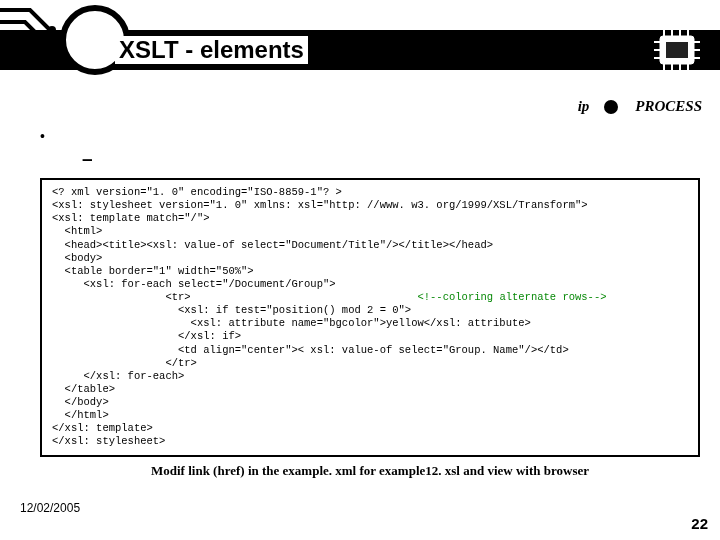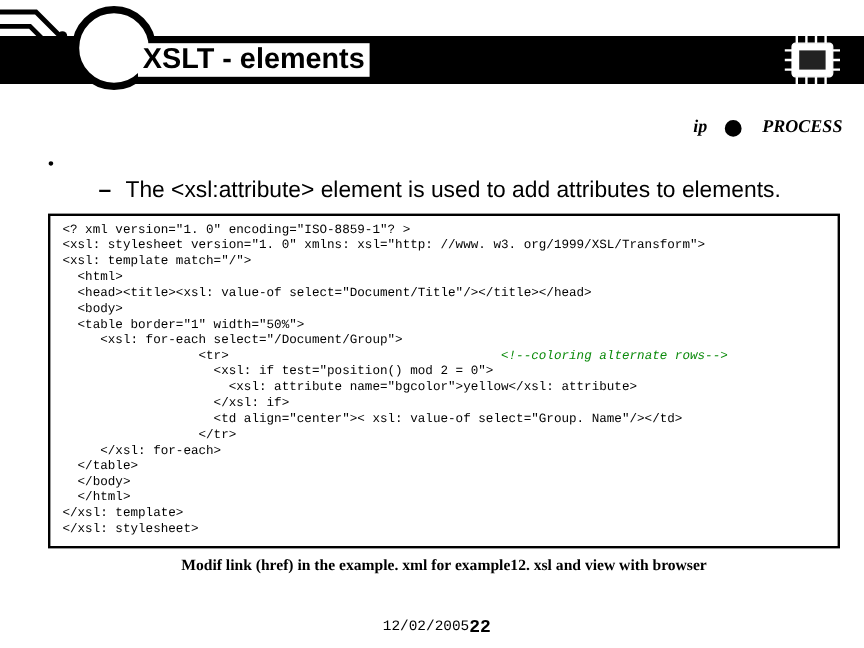--- a/index.html
+++ b/index.html
@@ -12,24 +12,24 @@
   .chip { position: absolute; top: 28px; right: 18px; width: 50px; height: 44px; z-index: 3; }
   .logo-row { position: absolute; top: 98px; right: 18px; display: flex; align-items: center; gap: 17px; }
   .logo-text { font-family: "Times New Roman", serif; font-style: italic; font-size: 15px; font-weight: bold; }
   .logo-o { display: inline-block; width: 14px; height: 14px; background: #000; border-radius: 50%; border: 3px solid #000; margin-left: -2px; vertical-align: middle; }
   .content { position: absolute; top: 128px; left: 40px; right: 20px; }
   .bullet-row { display: flex; align-items: baseline; gap: 12px; font-size: 19px; margin-bottom: 4px; }
   .bullet-dot { font-size: 14px; }
   .sub-row { display: flex; align-items: baseline; gap: 12px; font-size: 19px; margin-left: 42px; margin-bottom: 8px; }
   .dash { font-weight: bold; }
   .code-box { border: 2px solid #000; padding: 6px 10px; font-family: "Courier New", monospace; font-size: 10.5px; line-height: 1.25; white-space: pre; background: #fff; }
-  .code-comment { color: #0a8a0a; font-style: italic; }
+  .code-comment { color: #0a8a0a; }
   .caption { text-align: center; font-family: "Times New Roman", serif; font-weight: bold; font-size: 13px; margin-top: 6px; }
-  .footer { position: absolute; bottom: 8px; left: 20px; right: 12px; display: flex; justify-content: center; font-size: 12px; font-family: Liberation Mono, monospace; }
-  .footer-right { font-weight: bold; font-size: 15px; }
+  .footer { position: absolute; bottom: 8px; left: 20px; right: 12px; display: flex; justify-content: space-between; font-size: 12px; }
+  .footer-right { font-weight: bold; font-size: 15px; margin-top: 14px; }
 </style>
 </head>
 <body>
 
 <div class="header-region">
   <svg class="circuit" viewBox="0 0 140 80">
     <g stroke="#000" stroke-width="4" fill="none">
       <path d="M0 10 L30 10 L50 30"></path>
       <path d="M0 22 L25 22 L45 42"></path>
       <path d="M0 34 L20 34 L40 54"></path>
@@ -72,21 +72,20 @@
   <span class="logo-o"></span>
   <span class="logo-text">PROCESS</span>
 </div>
 
 <div class="content">
   <div class="bullet-row">
     <span class="bullet-dot">•</span>
   </div>
   <div class="sub-row">
     <span class="dash">–</span>
-    <span>The &lt;xsl:attribute&gt; element is used to add attributes to elements.</span>
   </div>
 
   <div class="code-box"><span>&lt;? xml version="1. 0" encoding="ISO-8859-1"? &gt;</span>
 <span>&lt;xsl: stylesheet version="1. 0" xmlns: xsl="http: //www. w3. org/1999/XSL/Transform"&gt;</span>
 <span>&lt;xsl: template match="/"&gt;</span>
 <span>  &lt;html&gt;</span>
 <span>  &lt;head&gt;&lt;title&gt;&lt;xsl: value-of select="Document/Title"/&gt;&lt;/title&gt;&lt;/head&gt;</span>
 <span>  &lt;body&gt;</span>
 <span>  &lt;table border="1" width="50%"&gt;</span>
 <span>     &lt;xsl: for-each select="/Document/Group"&gt;</span>

